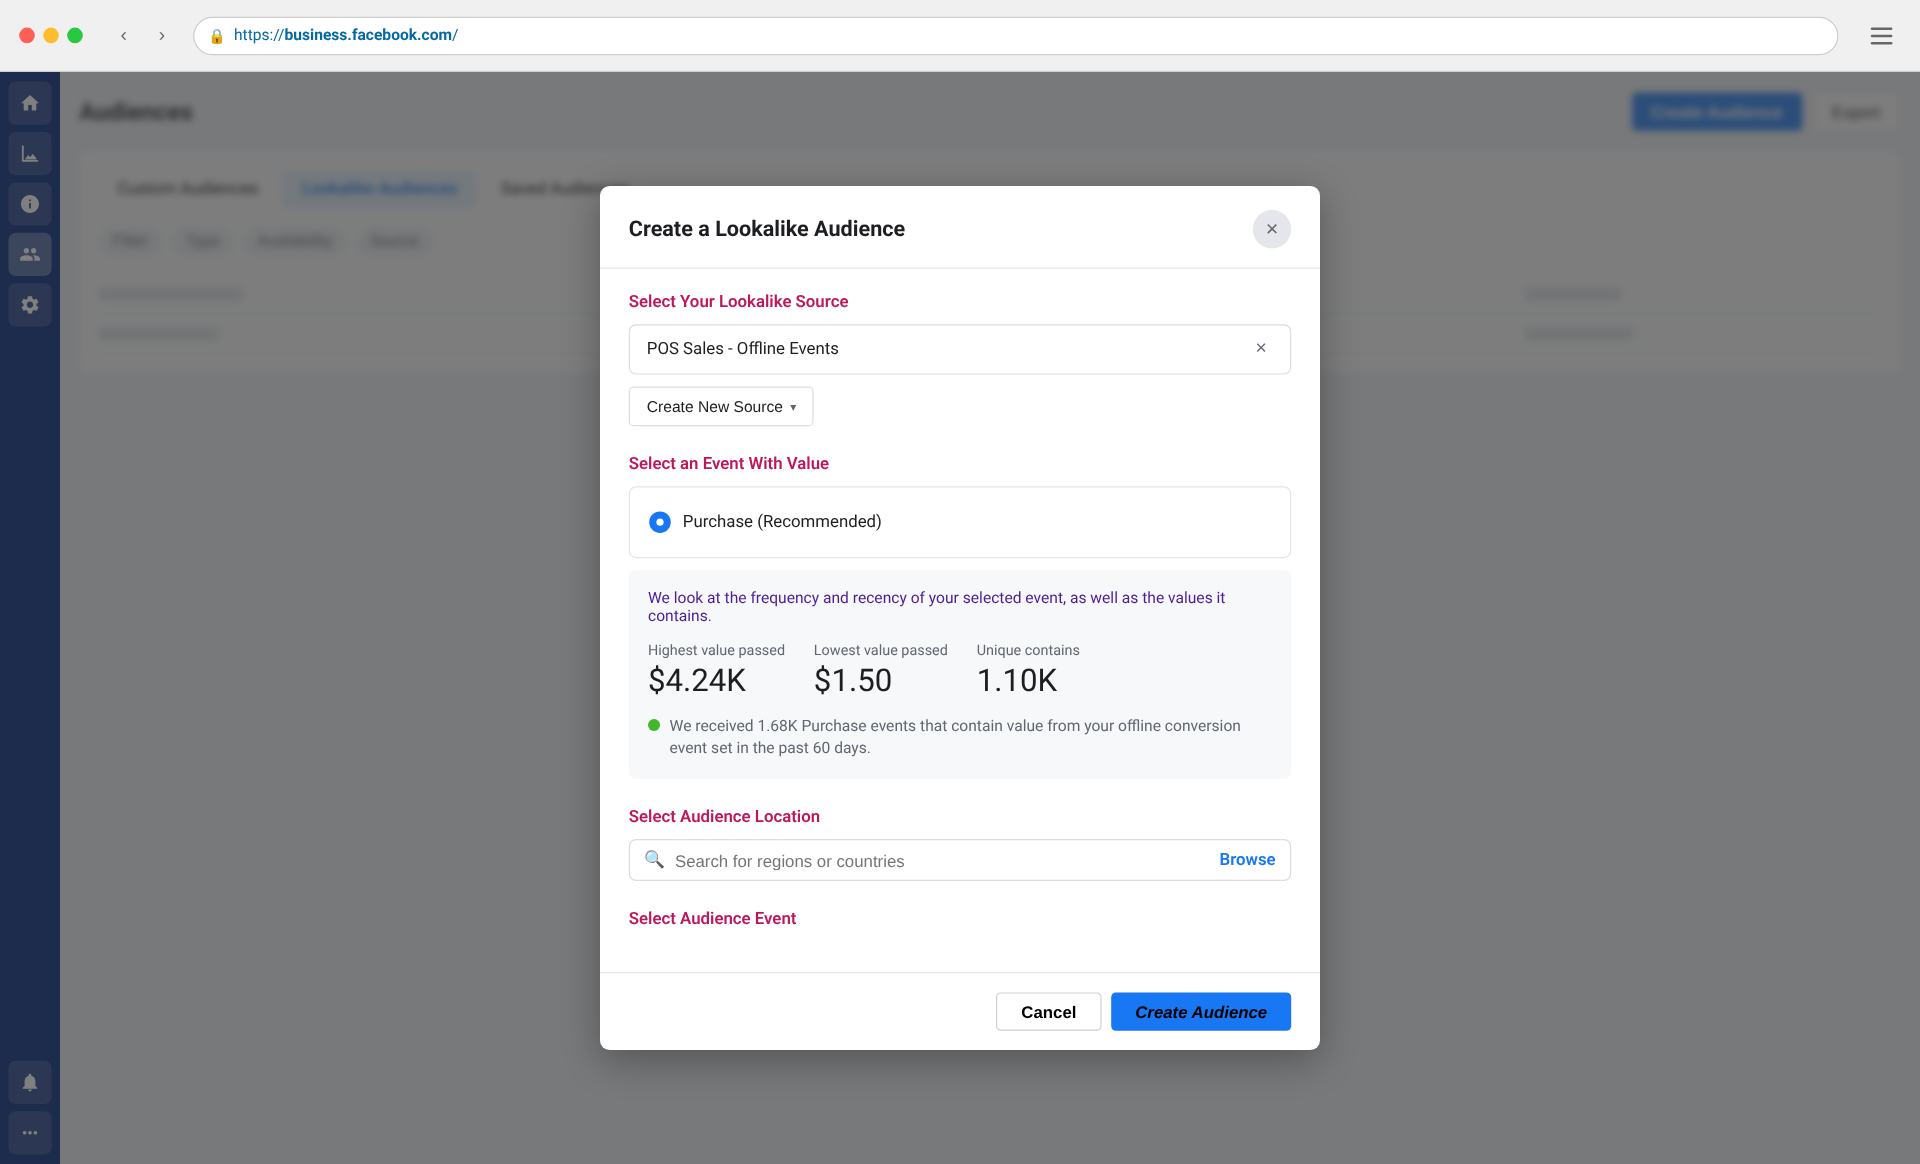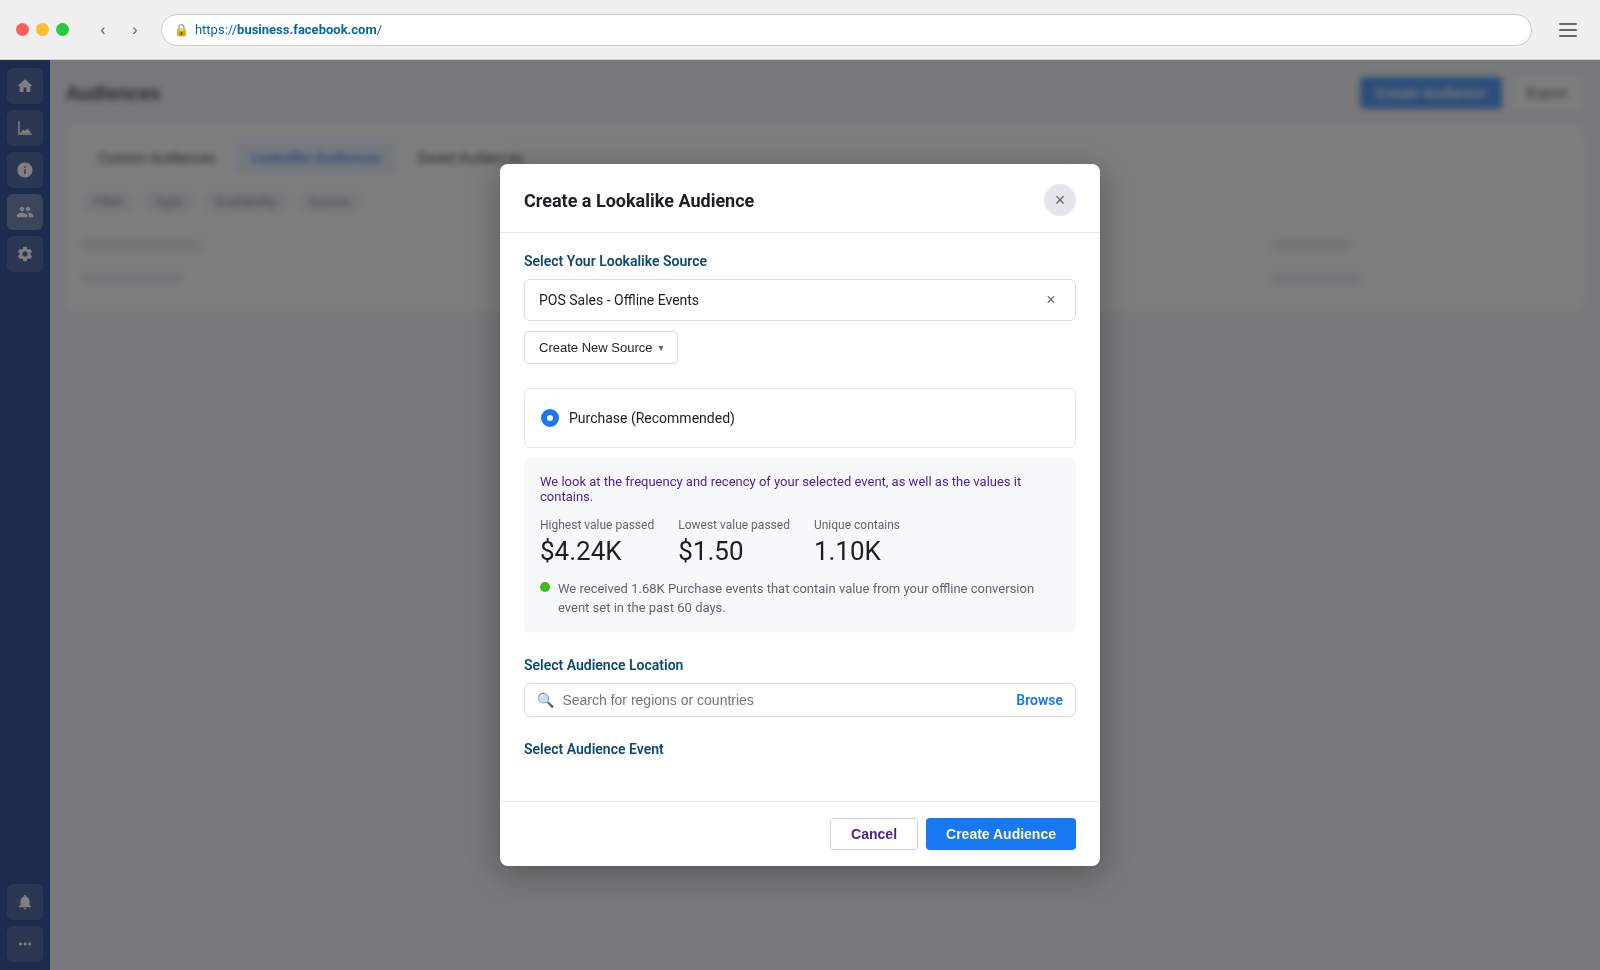--- a/index.html
+++ b/index.html
@@ -288,21 +288,21 @@
       border-top: 1px solid #e4e6eb;
       display: flex;
       justify-content: flex-end;
       gap: 8px;
     }
 
     
     .form-section-label {
       font-size: 14px;
       font-weight: 600;
-      color: #0c4a6e;
+      color: #be185d;
       margin-bottom: 10px;
     }
     .form-section {
       margin-bottom: 24px;
     }
 
     
     .source-input-wrapper {
       border: 1px solid #ddd;
       border-radius: 6px;
@@ -467,32 +467,33 @@
     .audience-size-section {}
 
     
     .cancel-btn {
       background: white;
       border: 1px solid #ccd0d5;
       border-radius: 4px;
       padding: 0 20px;
       font-size: 14px;
       font-weight: 600;
-      color: #4c1d95;
+      color: #000000;
       cursor: pointer;
     }
     .create-btn {
       background: #1877f2;
       border: none;
       border-radius: 4px;
       padding: 8px 20px;
       font-size: 14px;
       font-weight: 600;
-      color: #fef9c3;
-      cursor: pointer;
+      color: #000000;
+      cursor: pointer;
+      font-style: italic;
     }
 
     
     .modal-body::-webkit-scrollbar {
       width: 6px;
     }
     .modal-body::-webkit-scrollbar-track {
       background: #f0f2f5;
     }
     .modal-body::-webkit-scrollbar-thumb {
@@ -636,20 +637,21 @@
             <span class="source-input-text">POS Sales - Offline Events</span>
             <button class="source-clear-btn">×</button>
           </div>
           <button class="create-new-source-btn">
             <span>Create New Source</span>
             <span class="dropdown-arrow">▾</span>
           </button>
         </div>
 
         <div class="form-section">
+          <div class="form-section-label">Select an Event With Value</div>
           <div class="radio-group">
             <div class="radio-option">
               <div class="radio-circle selected"></div>
               <span class="radio-label">Purchase (Recommended)</span>
             </div>
           </div>
 
           <div class="stats-box">
             <p class="stats-description">We look at the frequency and recency of your selected event, as well as the values it contains.</p>
             <div class="stats-row">

